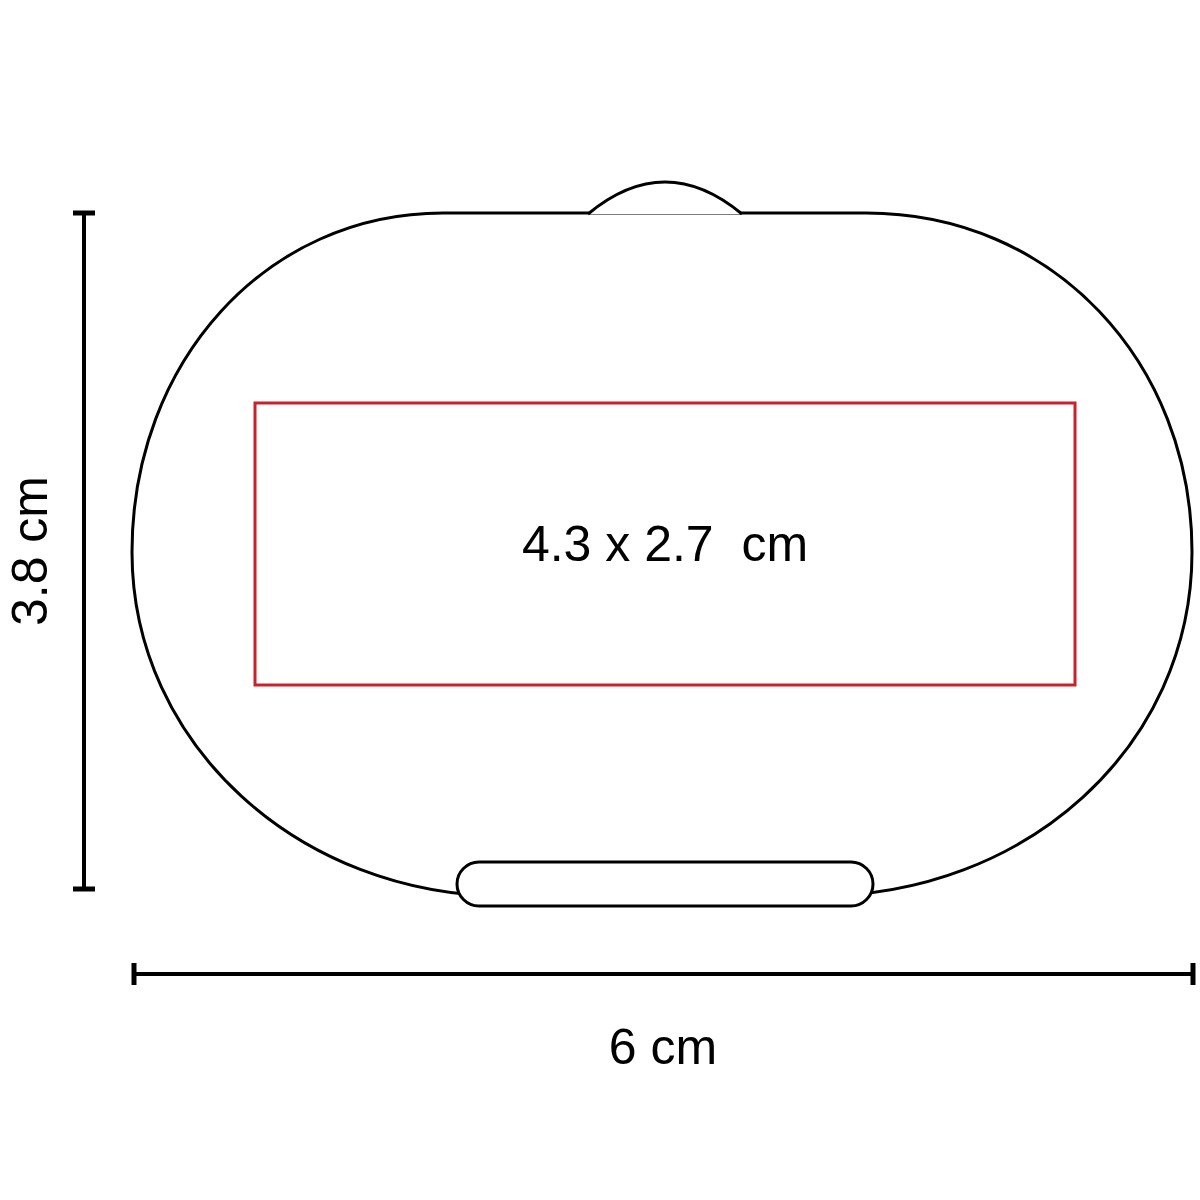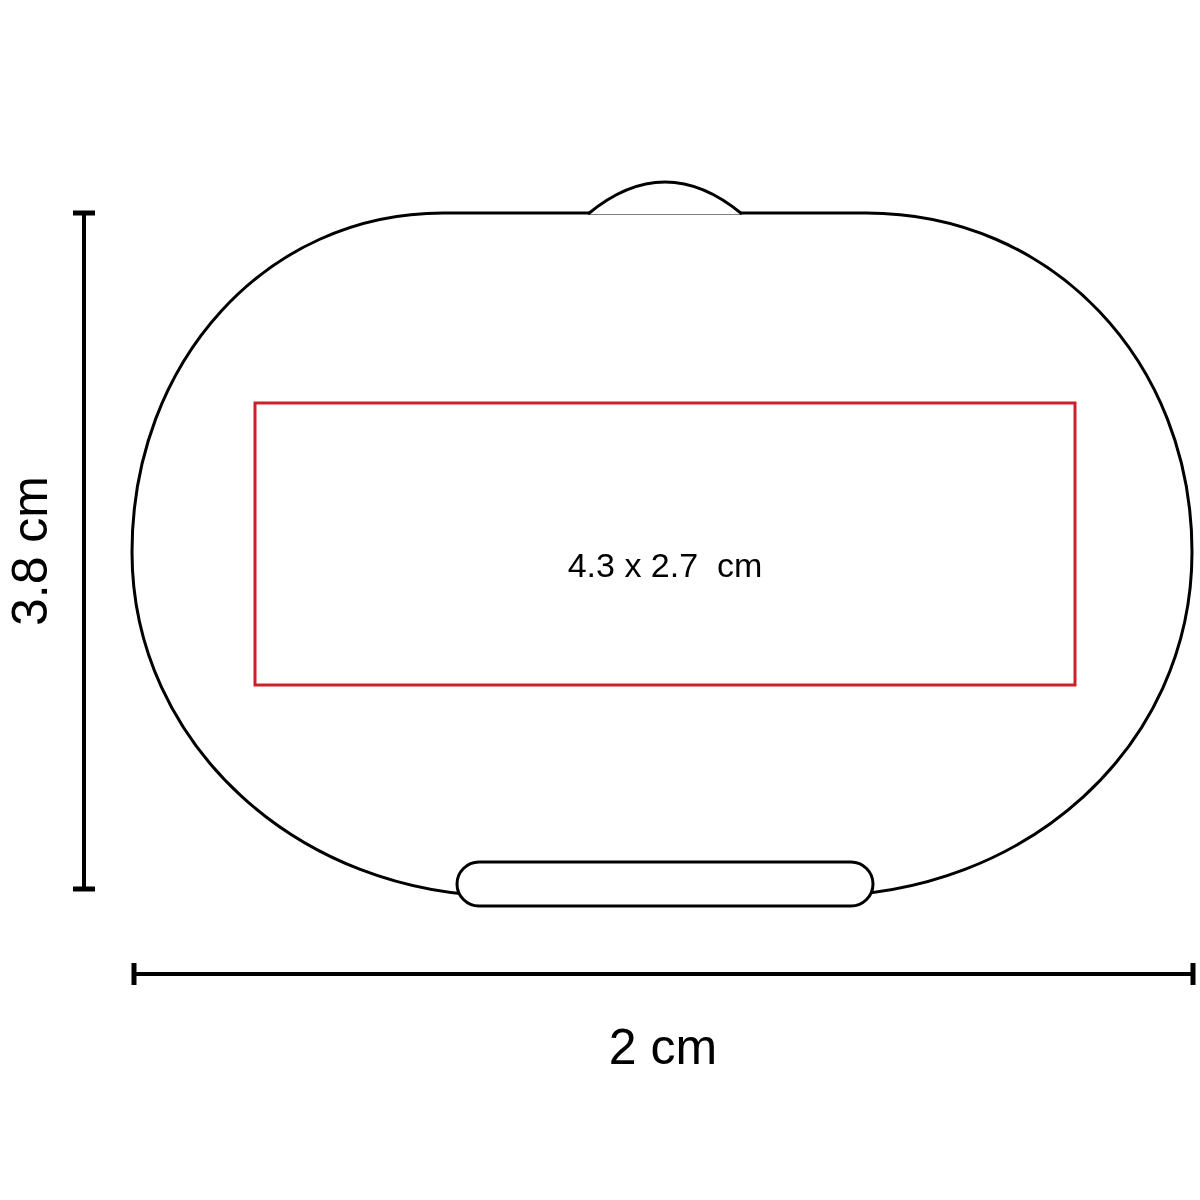--- a/index.html
+++ b/index.html
@@ -34,24 +34,23 @@
   }
   .imprint-label {
     position: absolute;
     left: 255px;
     top: 403px;
     width: 820px;
     height: 282px;
     display: flex;
     align-items: center;
     justify-content: center;
-    font-size: 34px;
+    font-size: 50px;
     white-space: pre;
     color: #000000;
-    margin-top: 21px;
   }
 </style>
 </head>
 <body>
 
 <div class="stage">
 
   <svg width="1200" height="1200" viewBox="0 0 1200 1200">
 
     <path d="M 443 213
@@ -79,15 +78,15 @@
       <line x1="134" y1="974" x2="1193" y2="974" stroke-width="4"></line>
       <line x1="134" y1="963" x2="134" y2="985" stroke-width="5"></line>
       <line x1="1193" y1="963" x2="1193" y2="985" stroke-width="5"></line>
     </g>
   </svg>
 
   <div class="imprint-label">4.3 x 2.7  cm</div>
 
   <div class="dim-label vertical" style="left: 30px; top: 551px;">3.8 cm</div>
 
-  <div class="dim-label" style="left: 663px; top: 1047px;">2 cm</div>
+  <div class="dim-label" style="left: 663px; top: 1047px;">6 cm</div>
 
 </div>
 
 </body></html>

